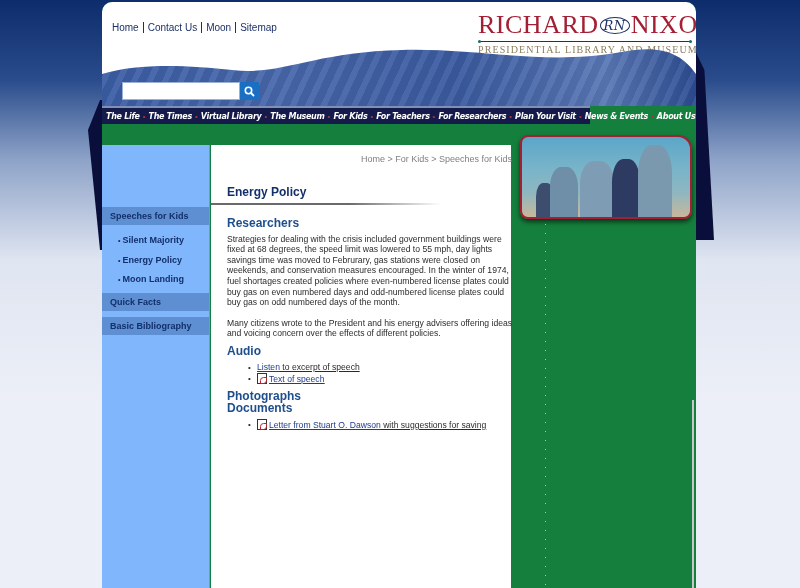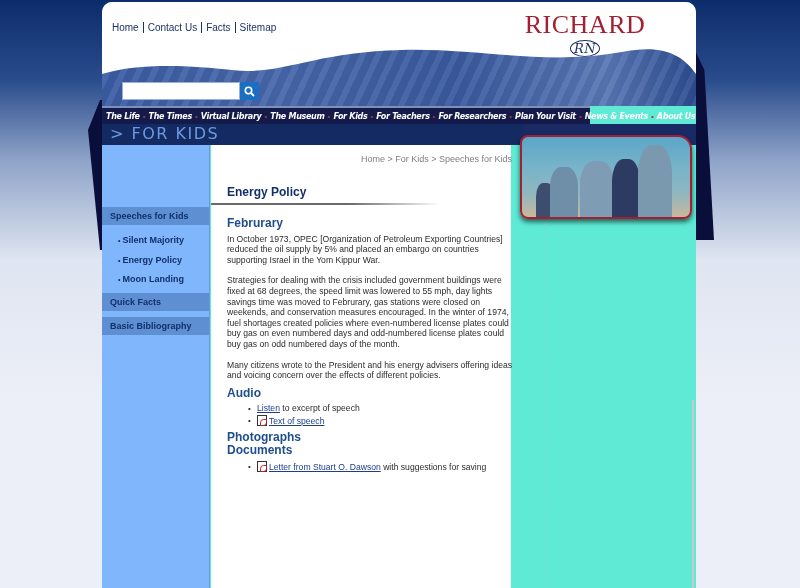--- a/index.html
+++ b/index.html
@@ -16,32 +16,32 @@
     clip-path: polygon(100% 0, 100% 100%, 40% 100%, 0 20%, 40% 0);
     border-radius: 0;
   }
   .wing-right {
     position: absolute; left: 690px; top: 40px; width: 24px; height: 200px;
     background: #0a0e3a;
     clip-path: polygon(0 0, 60% 15%, 100% 100%, 0 100%);
   }
   .page {
     position: absolute; left: 102px; top: 2px; width: 594px; height: 586px;
-    background: #5eead4;
+    background: #15803d;
     border-radius: 10px 10px 0 0;
     overflow: hidden;
   }
   
   .header { position: absolute; left: 0; top: 0; width: 594px; height: 104px; background: #fff; }
   .top-links { position: absolute; left: 10px; top: 20px; font-size: 10px; color: #1c3166; display: flex; align-items: center; }
   .top-links a { color: #1c3166; text-decoration: none; padding: 0 4px; }
   .top-links a:first-child { padding-left: 0; }
   .top-links .sep { width: 1px; height: 11px; background: #1c3166; }
   .logo { position: absolute; left: 376px; top: 8px; width: 214px; }
-  .logo-main { font-family: "Liberation Serif", serif; font-size: 26px; color: #a31f34; letter-spacing: 0.5px; white-space: nowrap; display: flex; align-items: center; flex-direction: column; }
+  .logo-main { font-family: "Liberation Serif", serif; font-size: 26px; color: #a31f34; letter-spacing: 0.5px; white-space: nowrap; display: flex; align-items: center; }
   .logo-rn { font-family: "DejaVu Serif", serif; font-style: italic; font-size: 13px; color: #1c3166; border: 1px solid #1c3166; border-radius: 50%; padding: 0 3px; margin: 0 1px; }
   .logo-rule { height: 1px; background: #1c3166; margin: 1px 2px 2px 2px; position: relative; }
   .logo-rule::before, .logo-rule::after { content: ""; position: absolute; top: -1px; width: 3px; height: 3px; background: #1a6a6a; border-radius: 50%; }
   .logo-rule::before { left: -2px; } .logo-rule::after { right: -2px; }
   .logo-sub { font-family: "Liberation Serif", serif; font-size: 10px; color: #8c7e5c; letter-spacing: 1.1px; text-align: center; white-space: nowrap; }
   .banner {
     position: absolute; left: 0; top: 42px; width: 594px; height: 62px;
     background: linear-gradient(90deg, #3c5ea6 0%, #4868ab 30%, #3b5ba0 60%, #5a78b6 85%, #2d4d92 100%);
     clip-path: path("M0 62 L0 30 C 40 18, 90 22, 130 26 C 180 32, 210 8, 300 6 C 380 4, 440 22, 520 8 C 560 0, 580 10, 594 30 L594 62 Z");
   }
@@ -72,21 +72,21 @@
   
   .content { position: absolute; left: 109px; top: 143px; width: 300px; height: 445px; background: #fff; }
   .breadcrumb { position: absolute; right: -1px; top: 9px; font-size: 9px; color: #808080; white-space: nowrap; padding-left: 16px; }
   .breadcrumb a { color: #808080; text-decoration: none; }
   .page-title { position: absolute; left: 16px; top: 40px; font-size: 12px; font-weight: bold; color: #13306b; }
   .title-rule { position: absolute; left: 0; top: 58px; width: 230px; height: 2px; background: linear-gradient(90deg, #6a6a6a 0%, #6a6a6a 60%, rgba(255,255,255,0) 100%); }
   .body-text { position: absolute; left: 16px; top: 76px; width: 290px; font-size: 8.6px; color: #2b2b2b; line-height: 10.6px; }
   .body-text p { margin-bottom: 10px; }
   .body-text h2 { font-size: 12px; color: #1f4e8c; font-weight: bold; margin: -3px 0 5px 0; }
   .body-text ul { list-style: none; margin: 0 0 8px 30px; }
-  .body-text li { position: relative; line-height: 11.5px; }
+  .body-text li { position: relative; line-height: 11.5px; text-decoration: underline; }
   .body-text li::before { content: "•"; position: absolute; left: -9px; font-size: 8px; }
   .body-text a { color: #1c3c8c; text-decoration: underline; }
   .pdf-icon { display: inline-block; width: 10px; height: 11px; border: 1px solid #333; background: #fff; position: relative; vertical-align: -2px; margin-right: 2px; }
   .pdf-icon::after { content: ""; position: absolute; left: 2px; top: 3px; width: 5px; height: 5px; border: 1.5px solid #c2232f; border-radius: 50% 0 50% 0; }
   
   .photo {
     position: absolute; left: 418px; top: 133px; width: 172px; height: 84px;
     border: 2px solid #a31f34; border-radius: 8px 14px 8px 8px;
     background: linear-gradient(180deg, #5ba6c8 0%, #79b4c9 40%, #8fb7c0 70%, #c9b79a 100%);
     box-shadow: 0 3px 5px rgba(0,0,0,0.6); overflow: hidden;
@@ -102,21 +102,21 @@
 <div class="wing-right"></div>
 
 <div class="page">
 
   <div class="header">
     <div class="top-links">
       <a href="#">Home</a>
       <span class="sep"></span>
       <a href="#">Contact Us</a>
       <span class="sep"></span>
-      <a href="#">Facts</a>
+      <a href="#">Moon</a>
       <span class="sep"></span>
       <a href="#">Sitemap</a>
     </div>
 
     <div class="logo">
       <div class="logo-main">
         <span>RICHARD</span>
         <span class="logo-rn">RN</span>
         <span>NIXON</span>
       </div>
@@ -155,27 +155,20 @@
     <a href="#">For Researchers</a>
       <span class="dot">•</span>
     <a href="#">Plan Your Visit</a>
       <span class="dot">•</span>
     <a href="#">News &amp; Events</a>
       <span class="dot">•</span>
     <a href="#">About Us</a>
 
   </nav>
 
-  <div class="section-bar">
-    <div class="section-title">
-      <span>&gt;</span>
-      <span>FOR KIDS</span>
-    </div>
-    <div class="section-bar-tail"></div>
-  </div>
 
   <aside class="sidebar">
     <div style="height:62px"></div>
     <a href="#" class="side-head">Speeches for Kids</a>
     <div style="height:6px"></div>
     <a href="#" class="side-sub"><span class="b">•</span><span>Silent Majority</span></a>
     <a href="#" class="side-sub"><span class="b">•</span><span>Energy Policy</span></a>
     <a href="#" class="side-sub"><span class="b">•</span><span>Moon Landing</span></a>
     <div style="height:3px"></div>
     <a href="#" class="side-head">Quick Facts</a>
@@ -186,22 +179,21 @@
   <main class="content">
     <div class="breadcrumb">
       <a href="#">Home</a><span> &gt; </span><a href="#">For Kids</a><span> &gt; </span><a href="#">Speeches for Kids</a>
     </div>
 
     <h1 class="page-title">Energy Policy</h1>
     <div class="title-rule"></div>
 
     <div class="body-text">
 
-      <h2>Februrary</h2>
-      <p>In October 1973, OPEC [Organization of Petroleum Exporting Countries] reduced the oil supply by 5% and placed an embargo on countries supporting Israel in the Yom Kippur War.</p>
+      <h2>Researchers</h2>
       <p>Strategies for dealing with the crisis included government buildings were fixed at 68 degrees, the speed limit was lowered to 55 mph, day lights savings time was moved to Februrary, gas stations were closed on weekends, and conservation measures encouraged. In the winter of 1974, fuel shortages created policies where even-numbered license plates could buy gas on even numbered days and odd-numbered license plates could buy gas on odd numbered days of the month.</p>
       <p>Many citizens wrote to the President and his energy advisers offering ideas and voicing concern over the effects of different policies.</p>
 
       <h2>Audio</h2>
       <ul>
         <li><a href="#">Listen</a><span> to excerpt of speech</span></li>
         <li><span class="pdf-icon"></span><a href="#">Text of speech</a></li>
       </ul>
 
       <h2>Photographs</h2>

